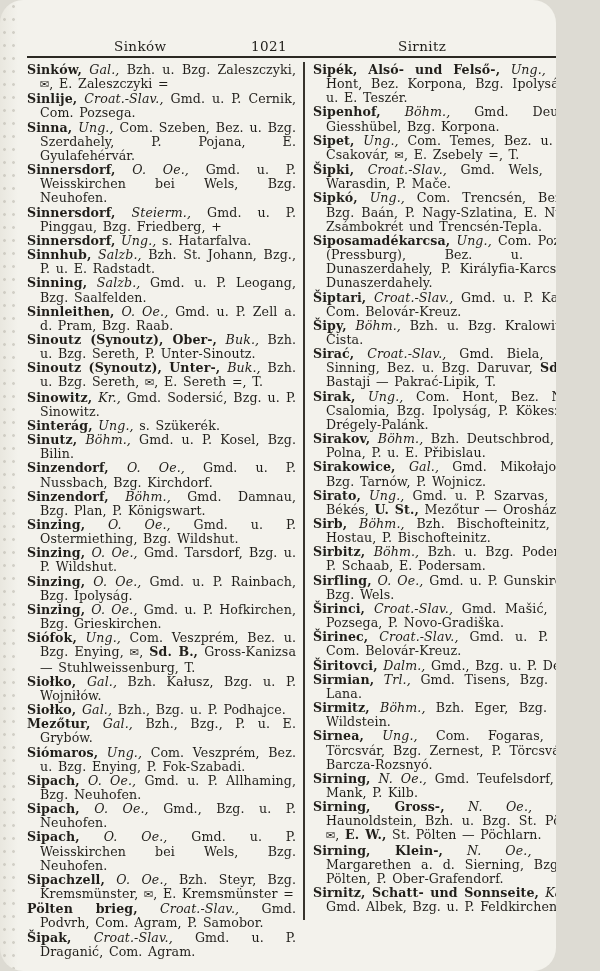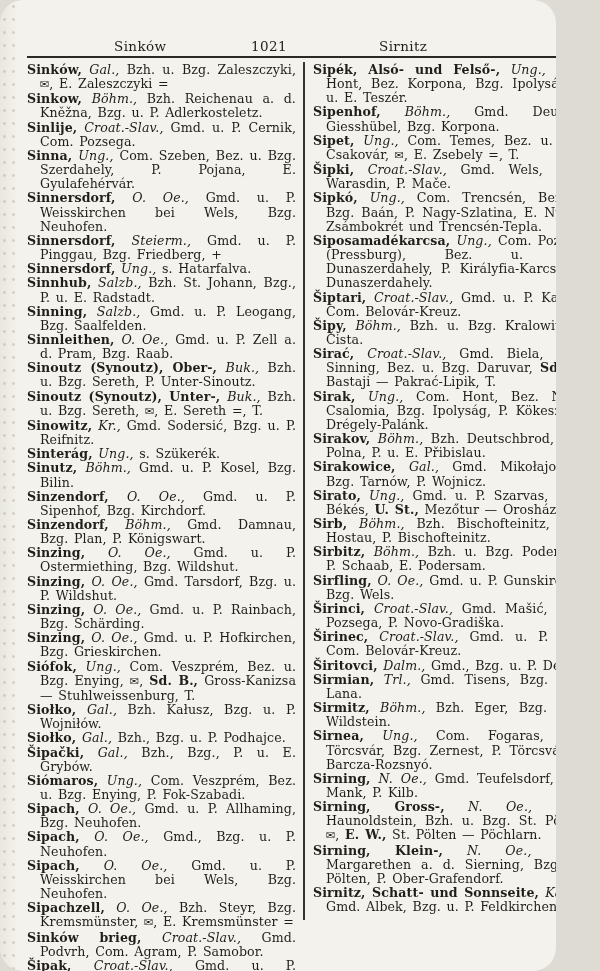--- a/index.html
+++ b/index.html
@@ -15,21 +15,21 @@
   }
   .speckles{
     position:absolute;left:0;top:0;width:16px;height:971px;
     background-image:radial-gradient(#b9b6ac 1px, transparent 1.4px);
     background-size:9px 13px;
     opacity:.55;
   }
   .header-word{position:absolute;top:38px;font-size:13.5px;letter-spacing:.4px;}
   .hw-left{left:114px;}
   .hw-num{left:251px;}
-  .hw-right{left:379px;}
+  .hw-right{left:398px;}
   .rule{position:absolute;left:27px;top:56px;width:565px;height:2px;background:#2b2923;}
   .divider{position:absolute;left:303px;top:62px;width:2px;height:858px;background:#37342d;}
   .col{
     position:absolute;top:63px;
     font-size:12.6px;line-height:14.15px;
     text-align:justify;
     letter-spacing:.1px;word-spacing:1.5px;
   }
   .col-left{left:27px;width:269px;}
   .col-right{left:313px;width:277px;}
@@ -47,50 +47,49 @@
 
   <div class="header-word hw-left">Sinków</div>
   <div class="header-word hw-num">1021</div>
   <div class="header-word hw-right">Sirnitz</div>
 
   <div class="rule"></div>
   <div class="divider"></div>
 
   <div class="col col-left">
       <p class="entry"><span class="b">Sinków,</span><span class="i"> Gal.,</span><span class="t"> Bzh. u. Bzg. Zaleszczyki, </span><span class="ph">✉</span><span class="t">, E. Zaleszczyki =</span></p>
-      <p class="entry"><span class="b">Sinkow,</span><span class="i"> Böhm.,</span><span class="t"> Bzh. Reichenau a. d. Kněžna, Bzg. u. P. Adlerkosteletz.</span></p>
       <p class="entry"><span class="b">Sinlije,</span><span class="i"> Croat.-Slav.,</span><span class="t"> Gmd. u. P. Cernik, Com. Pozsega.</span></p>
       <p class="entry"><span class="b">Sinna,</span><span class="i"> Ung.,</span><span class="t"> Com. Szeben, Bez. u. Bzg. Szerdahely, P. Pojana, E. Gyulafehérvár.</span></p>
       <p class="entry"><span class="b">Sinnersdorf,</span><span class="i"> O. Oe.,</span><span class="t"> Gmd. u. P. Weisskirchen bei Wels, Bzg. Neuhofen.</span></p>
       <p class="entry"><span class="b">Sinnersdorf,</span><span class="i"> Steierm.,</span><span class="t"> Gmd. u. P. Pinggau, Bzg. Friedberg, +</span></p>
       <p class="entry"><span class="b">Sinnersdorf,</span><span class="i"> Ung.,</span><span class="t"> s. Hatarfalva.</span></p>
       <p class="entry"><span class="b">Sinnhub,</span><span class="i"> Salzb.,</span><span class="t"> Bzh. St. Johann, Bzg., P. u. E. Radstadt.</span></p>
       <p class="entry"><span class="b">Sinning,</span><span class="i"> Salzb.,</span><span class="t"> Gmd. u. P. Leogang, Bzg. Saalfelden.</span></p>
       <p class="entry"><span class="b">Sinnleithen,</span><span class="i"> O. Oe.,</span><span class="t"> Gmd. u. P. Zell a. d. Pram, Bzg. Raab.</span></p>
       <p class="entry"><span class="b">Sinoutz (Synoutz), Ober-,</span><span class="i"> Buk.,</span><span class="t"> Bzh. u. Bzg. Sereth, P. Unter-Sinoutz.</span></p>
       <p class="entry"><span class="b">Sinoutz (Synoutz), Unter-,</span><span class="i"> Buk.,</span><span class="t"> Bzh. u. Bzg. Sereth, </span><span class="ph">✉</span><span class="t">, E. Sereth =, T.</span></p>
-      <p class="entry"><span class="b">Sinowitz,</span><span class="i"> Kr.,</span><span class="t"> Gmd. Sodersić, Bzg. u. P. Reifnitz.</span></p>
+      <p class="entry"><span class="b">Sinowitz,</span><span class="i"> Kr.,</span><span class="t"> Gmd. Sodersić, Bzg. u. P. Sinowitz.</span></p>
       <p class="entry"><span class="b">Sinterág,</span><span class="i"> Ung.,</span><span class="t"> s. Szükerék.</span></p>
       <p class="entry"><span class="b">Sinutz,</span><span class="i"> Böhm.,</span><span class="t"> Gmd. u. P. Kosel, Bzg. Bilin.</span></p>
-      <p class="entry"><span class="b">Sinzendorf,</span><span class="i"> O. Oe.,</span><span class="t"> Gmd. u. P. Sipenhof, Bzg. Kirchdorf.</span></p>
+      <p class="entry"><span class="b">Sinzendorf,</span><span class="i"> O. Oe.,</span><span class="t"> Gmd. u. P. Nussbach, Bzg. Kirchdorf.</span></p>
       <p class="entry"><span class="b">Sinzendorf,</span><span class="i"> Böhm.,</span><span class="t"> Gmd. Damnau, Bzg. Plan, P. Königswart.</span></p>
       <p class="entry"><span class="b">Sinzing,</span><span class="i"> O. Oe.,</span><span class="t"> Gmd. u. P. Ostermiething, Bzg. Wildshut.</span></p>
       <p class="entry"><span class="b">Sinzing,</span><span class="i"> O. Oe.,</span><span class="t"> Gmd. Tarsdorf, Bzg. u. P. Wildshut.</span></p>
-      <p class="entry"><span class="b">Sinzing,</span><span class="i"> O. Oe.,</span><span class="t"> Gmd. u. P. Rainbach, Bzg. Schärding.</span></p>
+      <p class="entry"><span class="b">Sinzing,</span><span class="i"> O. Oe.,</span><span class="t"> Gmd. u. P. Rainbach, Bzg. Ipolyság.</span></p>
       <p class="entry"><span class="b">Sinzing,</span><span class="i"> O. Oe.,</span><span class="t"> Gmd. u. P. Hofkirchen, Bzg. Grieskirchen.</span></p>
       <p class="entry"><span class="b">Siófok,</span><span class="i"> Ung.,</span><span class="t"> Com. Veszprém, Bez. u. Bzg. Enying, </span><span class="ph">✉</span><span class="t">, </span><span class="b">Sd. B.,</span><span class="t"> Gross-Kanizsa — Stuhlweissenburg, T.</span></p>
       <p class="entry"><span class="b">Siołko,</span><span class="i"> Gal.,</span><span class="t"> Bzh. Kałusz, Bzg. u. P. Wojniłów.</span></p>
       <p class="entry"><span class="b">Siołko,</span><span class="i"> Gal.,</span><span class="t"> Bzh., Bzg. u. P. Podhajce.</span></p>
-      <p class="entry"><span class="b">Šipački,</span><span class="i"> Gal.,</span><span class="t"> Bzh., Bzg., P. u. E. Grybów.</span></p>
+      <p class="entry"><span class="b">Mezőtur,</span><span class="i"> Gal.,</span><span class="t"> Bzh., Bzg., P. u. E. Grybów.</span></p>
       <p class="entry"><span class="b">Siómaros,</span><span class="i"> Ung.,</span><span class="t"> Com. Veszprém, Bez. u. Bzg. Enying, P. Fok-Szabadi.</span></p>
       <p class="entry"><span class="b">Sipach,</span><span class="i"> O. Oe.,</span><span class="t"> Gmd. u. P. Allhaming, Bzg. Neuhofen.</span></p>
       <p class="entry"><span class="b">Sipach,</span><span class="i"> O. Oe.,</span><span class="t"> Gmd., Bzg. u. P. Neuhofen.</span></p>
       <p class="entry"><span class="b">Sipach,</span><span class="i"> O. Oe.,</span><span class="t"> Gmd. u. P. Weisskirchen bei Wels, Bzg. Neuhofen.</span></p>
       <p class="entry"><span class="b">Sipachzell,</span><span class="i"> O. Oe.,</span><span class="t"> Bzh. Steyr, Bzg. Kremsmünster, </span><span class="ph">✉</span><span class="t">, E. Kremsmünster =</span></p>
-      <p class="entry"><span class="b">Sinków brieg,</span><span class="i"> Croat.-Slav.,</span><span class="t"> Gmd. Podvrh, Com. Agram, P. Samobor.</span></p>
+      <p class="entry"><span class="b">Pölten brieg,</span><span class="i"> Croat.-Slav.,</span><span class="t"> Gmd. Podvrh, Com. Agram, P. Samobor.</span></p>
       <p class="entry"><span class="b">Šipak,</span><span class="i"> Croat.-Slav.,</span><span class="t"> Gmd. u. P. Draganić, Com. Agram.</span></p>
     </div>
   <div class="col col-right">
       <p class="entry"><span class="b">Sipék, Alsó- und Felső-,</span><span class="i"> Ung.,</span><span class="t"> Com. Hont, Bez. Korpona, Bzg. Ipolyság, P. u. E. Teszér.</span></p>
       <p class="entry"><span class="b">Sipenhof,</span><span class="i"> Böhm.,</span><span class="t"> Gmd. Deutsch-Giesshübel, Bzg. Korpona.</span></p>
       <p class="entry"><span class="b">Sipet,</span><span class="i"> Ung.,</span><span class="t"> Com. Temes, Bez. u. Bzg. Csakovár, </span><span class="ph">✉</span><span class="t">, E. Zsebely =, T.</span></p>
       <p class="entry"><span class="b">Šipki,</span><span class="i"> Croat.-Slav.,</span><span class="t"> Gmd. Wels, Com. Warasdin, P. Mače.</span></p>
       <p class="entry"><span class="b">Sipkó,</span><span class="i"> Ung.,</span><span class="t"> Com. Trencsén, Bez. u. Bzg. Baán, P. Nagy-Szlatina, E. Nyitra-Zsámbokrét und Trencsén-Tepla.</span></p>
       <p class="entry"><span class="b">Siposamadékarcsa,</span><span class="i"> Ung.,</span><span class="t"> Com. Pozsony (Pressburg), Bez. u. Bzg. Dunaszerdahely, P. Királyfia-Karcsa, E. Dunaszerdahely.</span></p>
       <p class="entry"><span class="b">Šiptari,</span><span class="i"> Croat.-Slav.,</span><span class="t"> Gmd. u. P. Kapela, Com. Belovár-Kreuz.</span></p>

